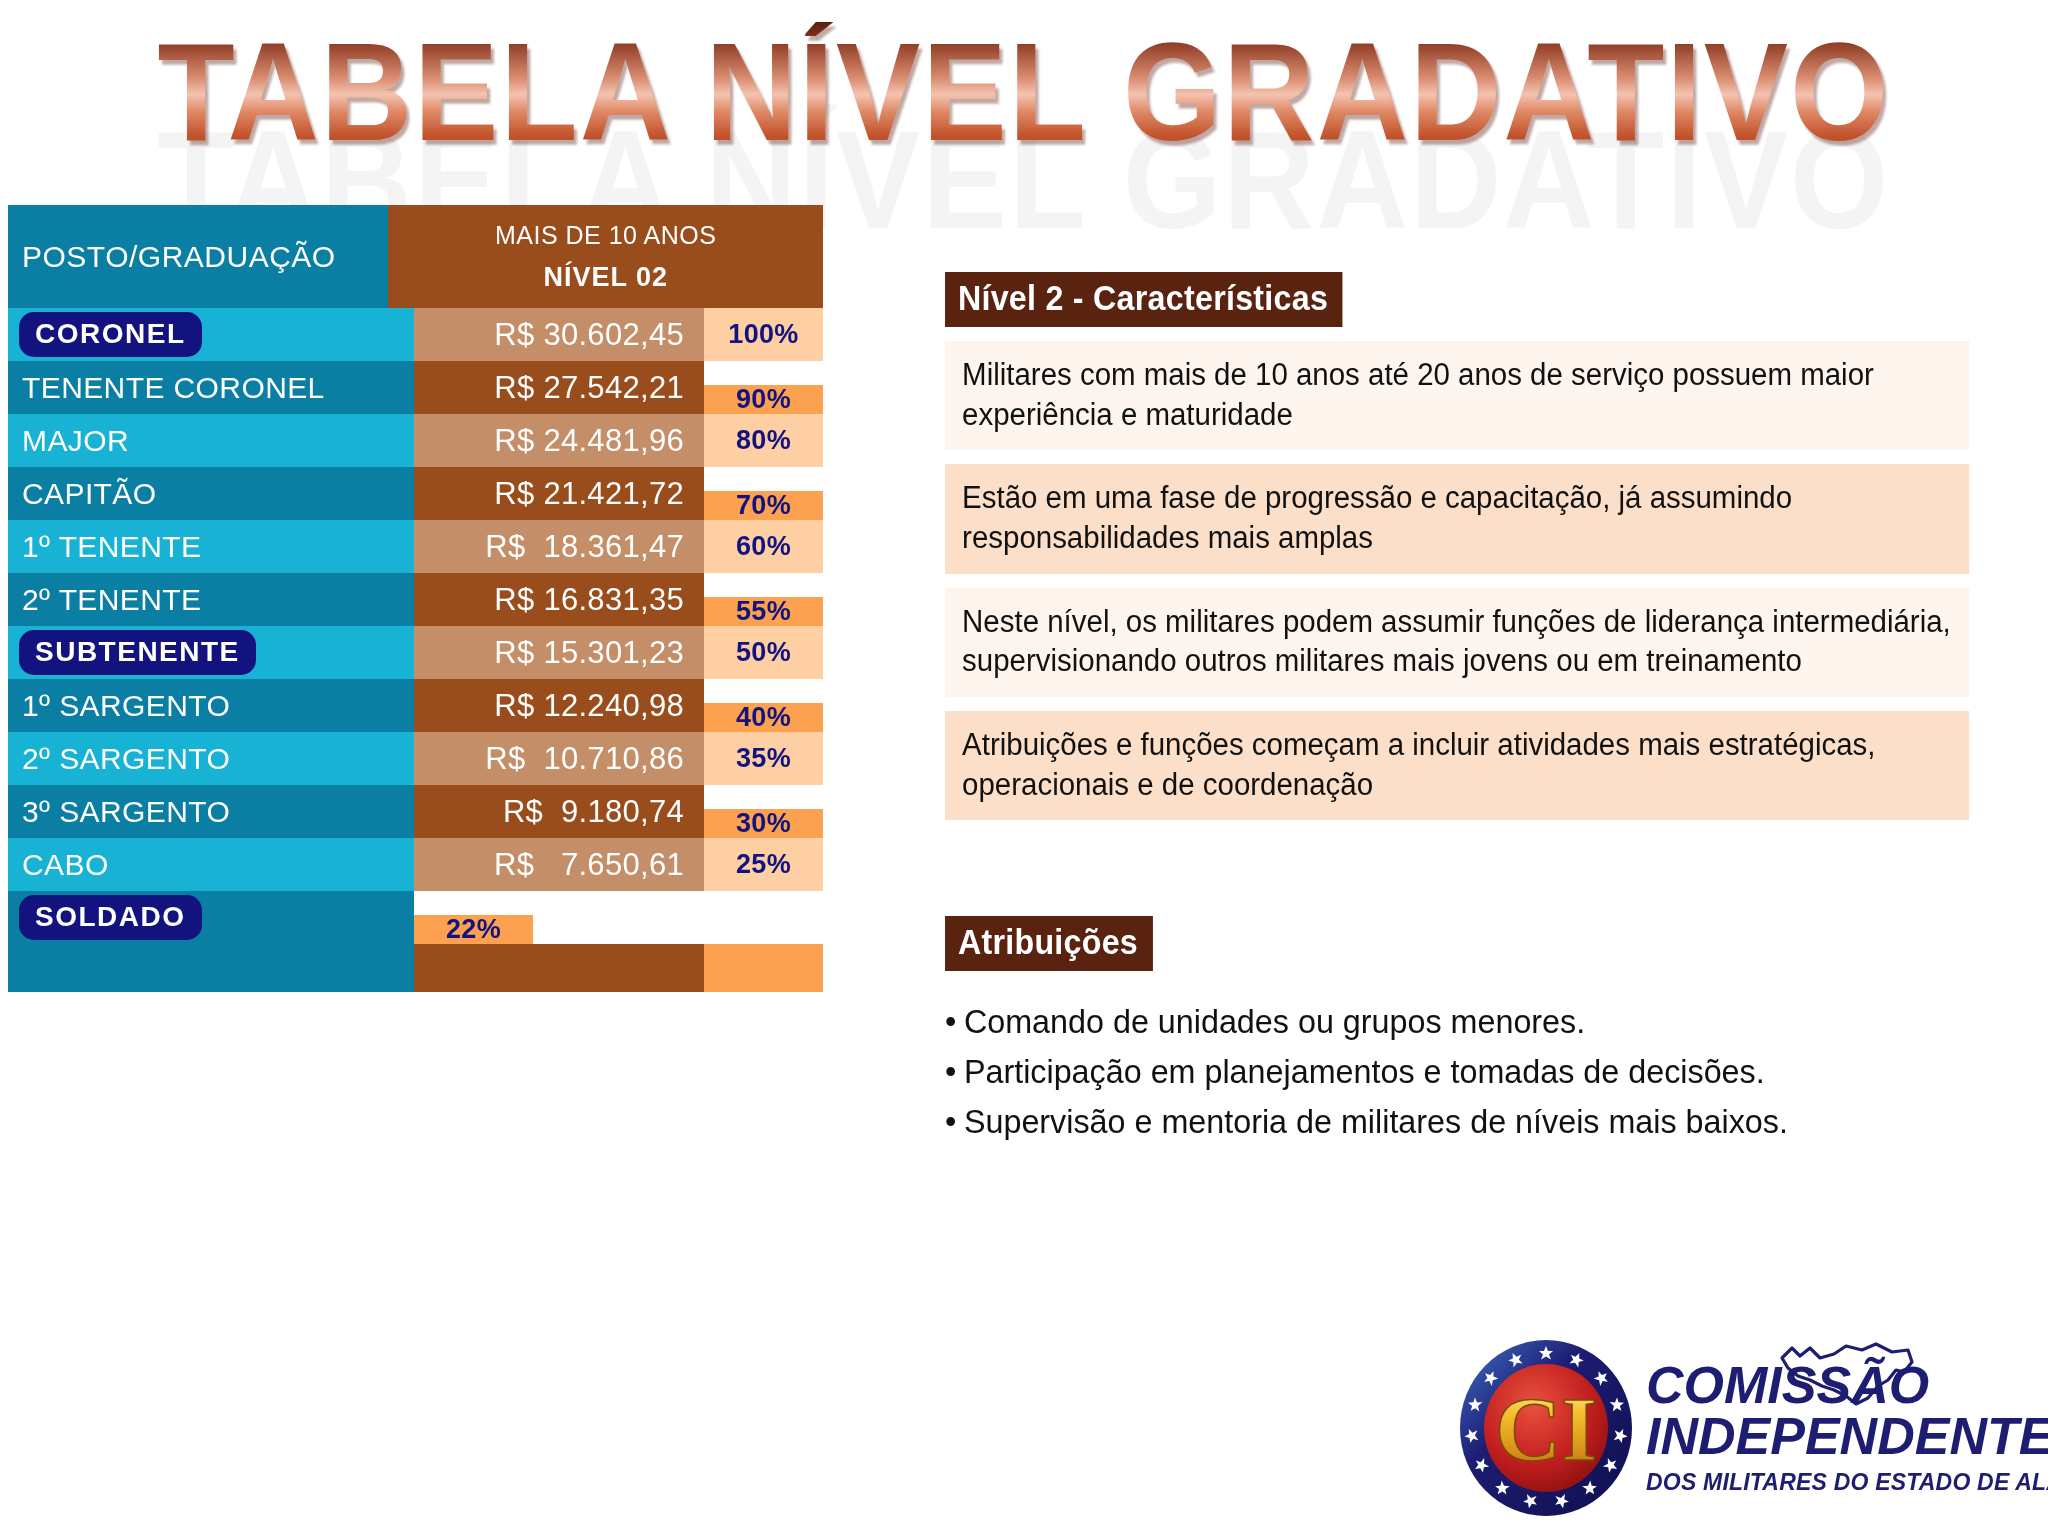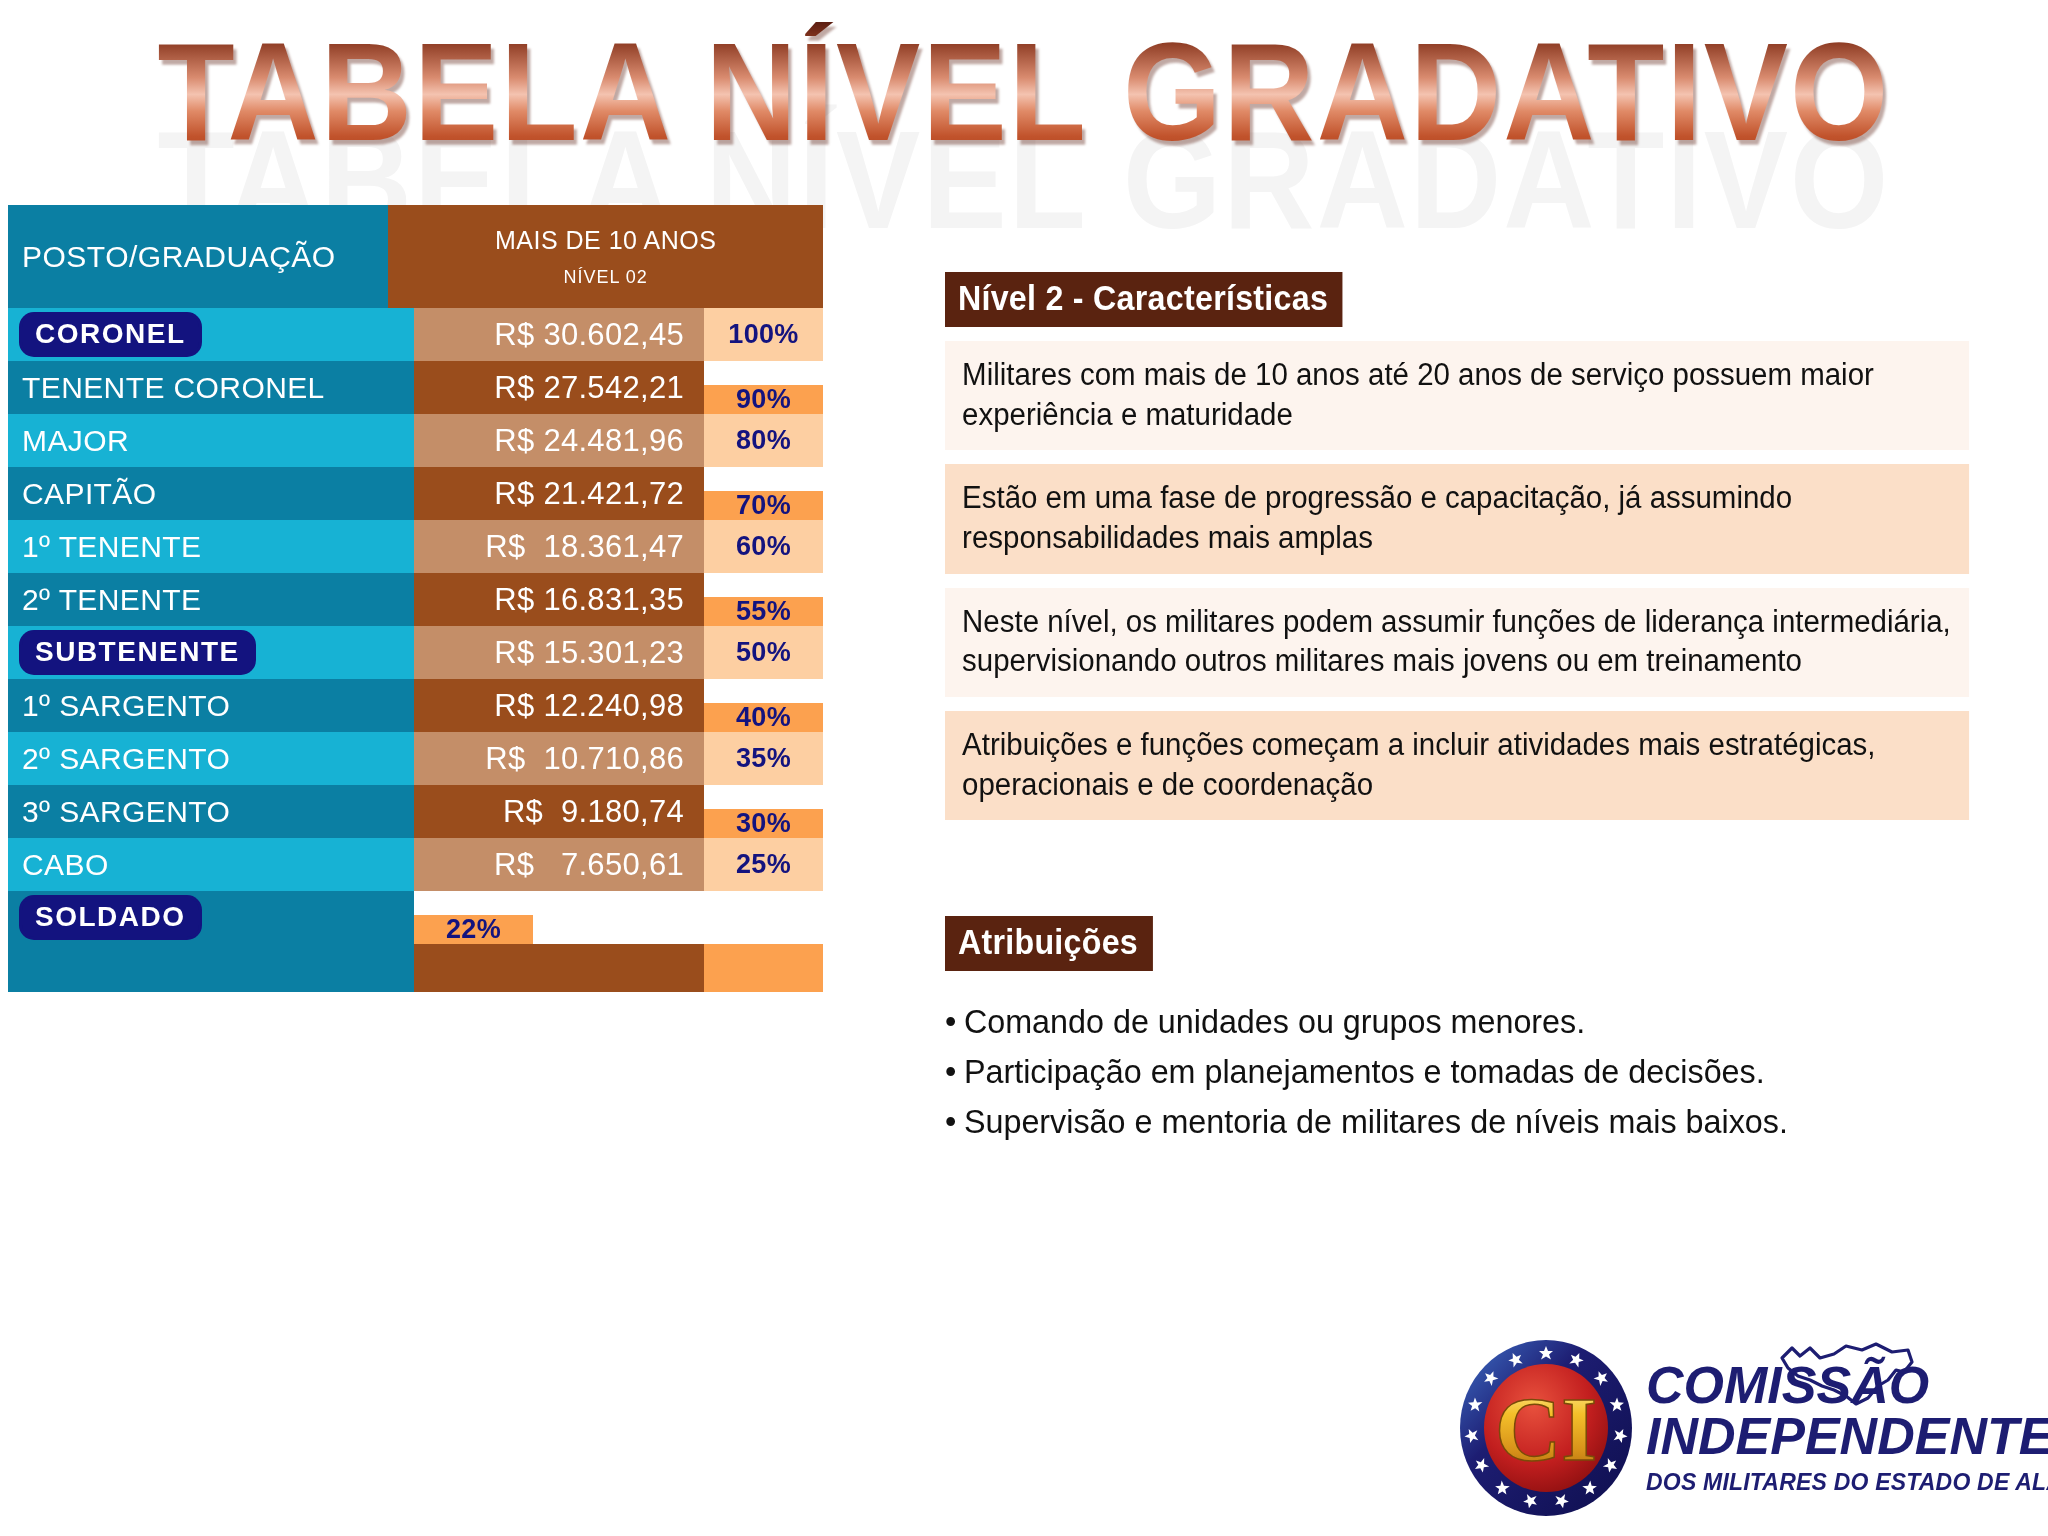--- a/index.html
+++ b/index.html
@@ -62,21 +62,21 @@
   
   #thead{height:103px;}
   #thead .c-rank{background:#0b7fa3;color:#ffffff;font-size:30px;letter-spacing:.5px;}
   #thead .c-val{
     background:#9a4d1c;color:#ffffff;
     flex-direction:column;justify-content:center;align-items:center;
     padding-right:0;
     width:465px;
   }
   #thead .c-val .h1{font-size:25px;letter-spacing:.5px;}
-  #thead .c-val .h2{font-size:18px;font-weight:normal;letter-spacing:1px;margin-top:12px;}
+  #thead .c-val .h2{font-size:27px;font-weight:bold;letter-spacing:1px;margin-top:12px;}
 
   
   .brow{height:53px;}
   .brow .c-rank{font-size:30px;letter-spacing:.4px;color:#ffffff;}
   .brow .c-val{font-size:31px;color:#ffffff;letter-spacing:.3px;white-space:pre;}
   .brow .c-pct{font-size:27px;font-weight:bold;color:#13137f;letter-spacing:.3px;}
 
   .brow.odd  .c-rank{background:#17b2d4;text-align:center;}
   .brow.even .c-rank{background:#0b7fa3;}
   .brow.odd  .c-val {background:#c48e68;}

